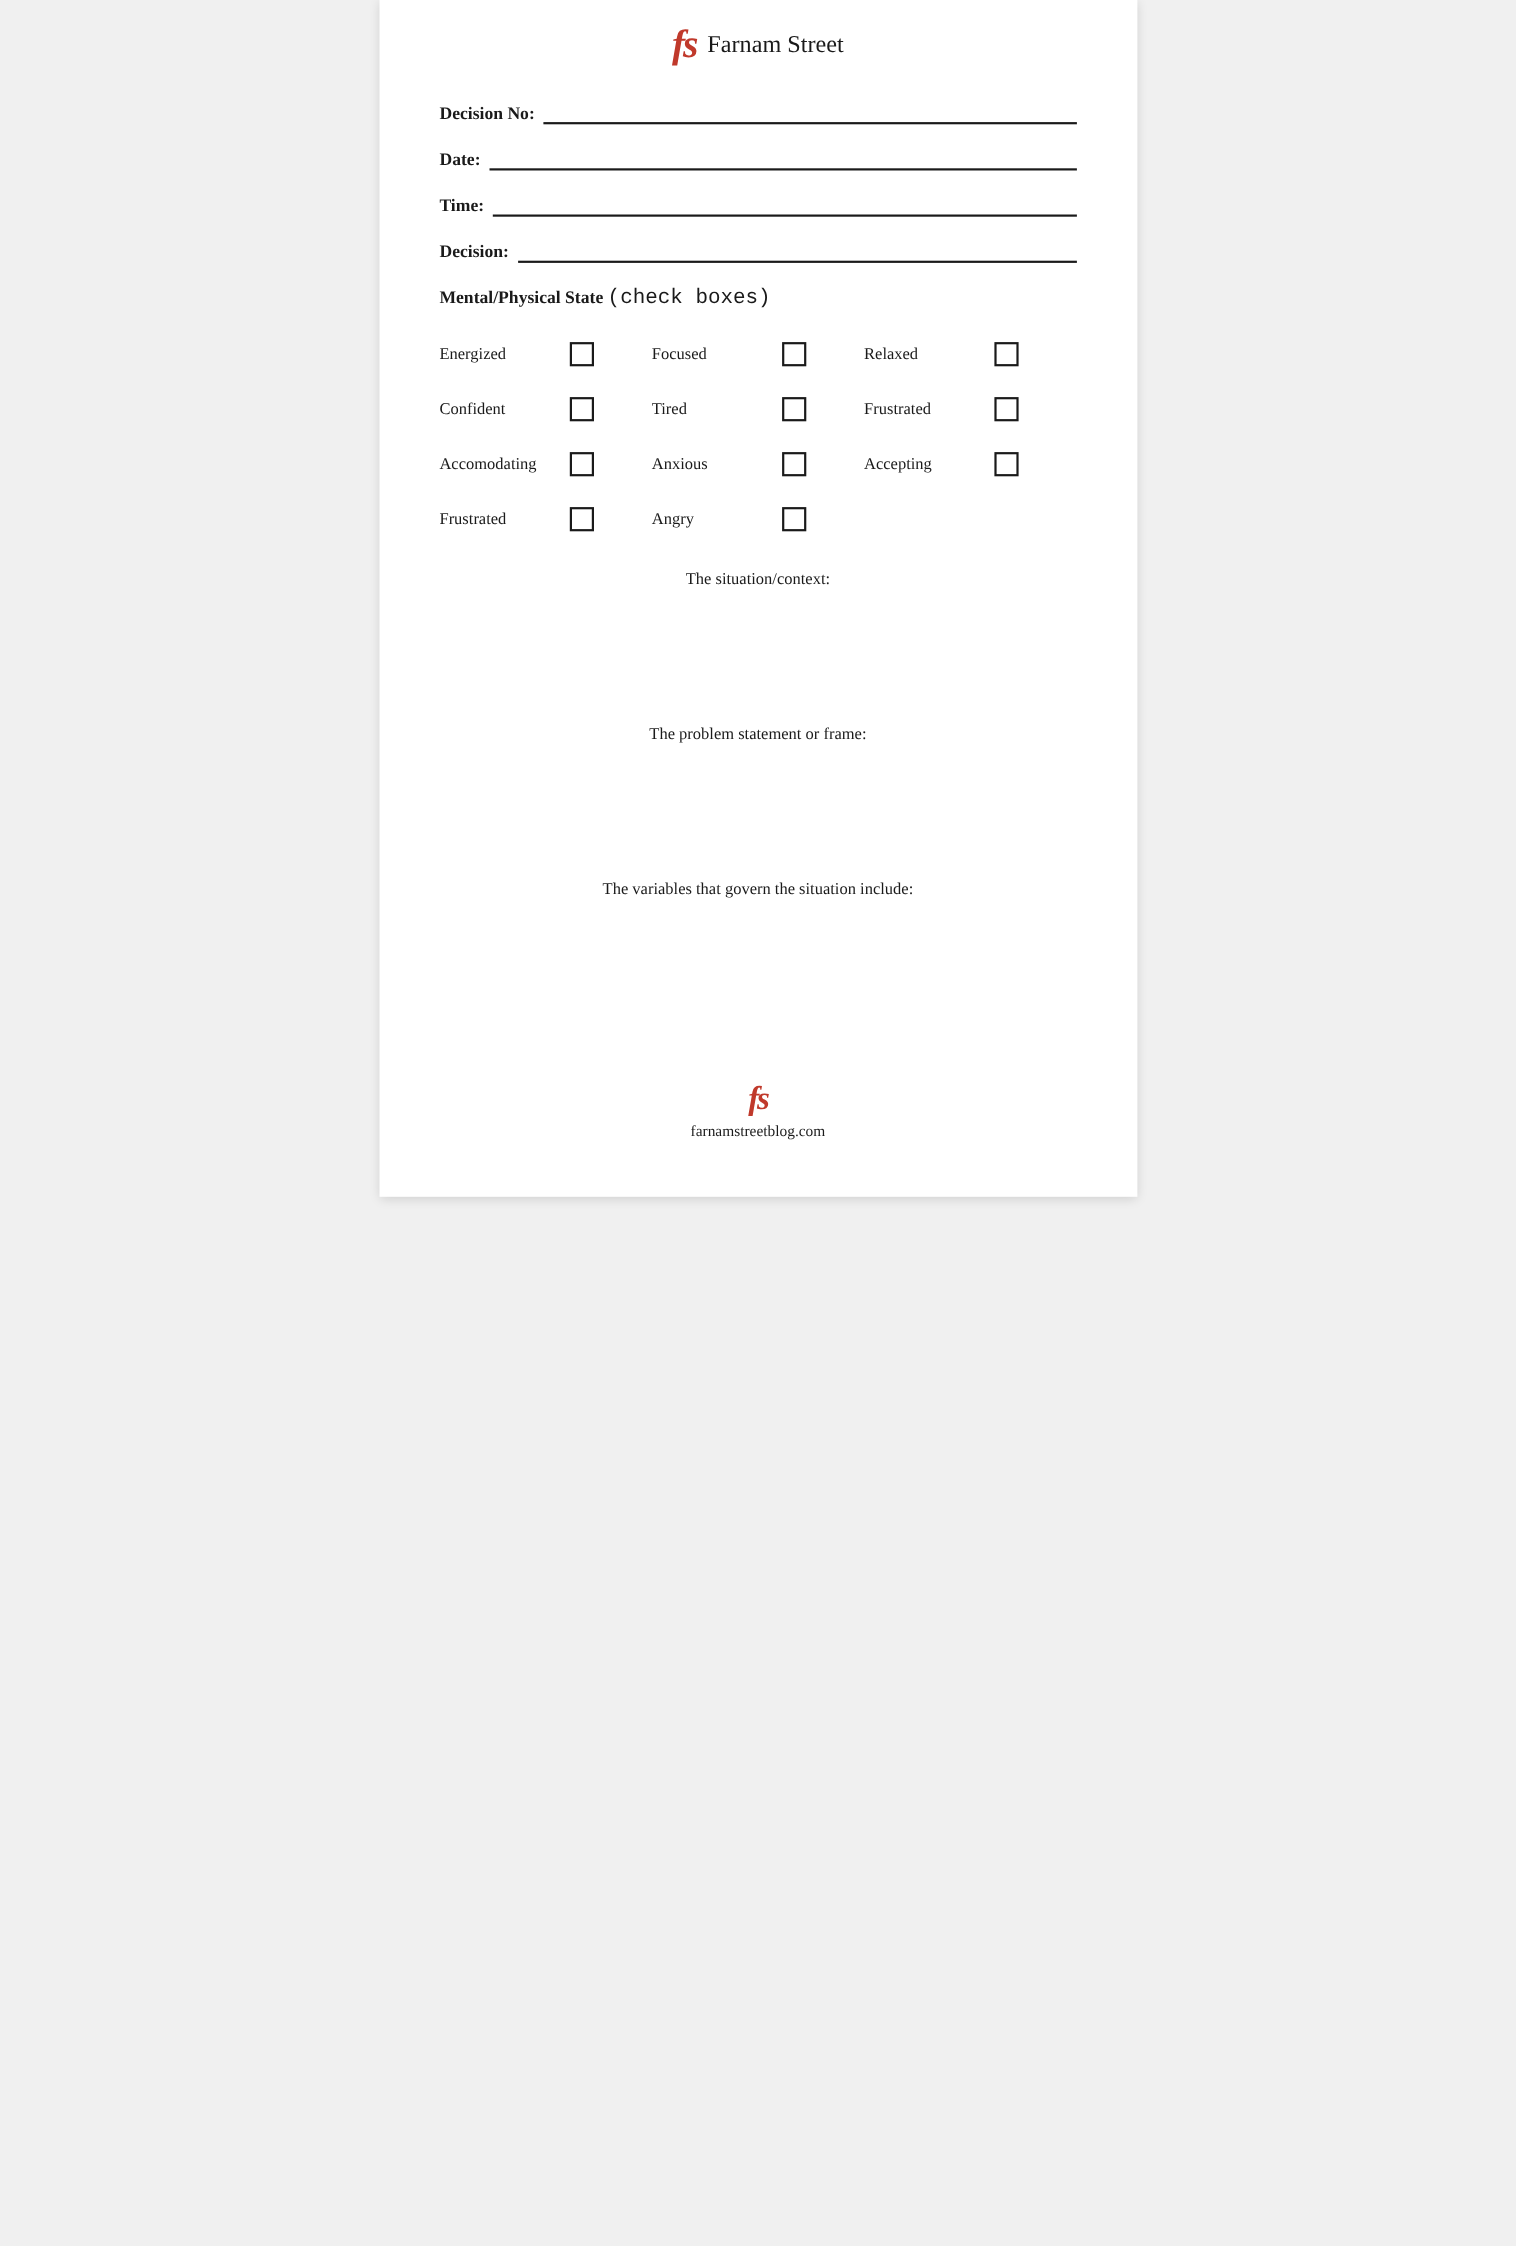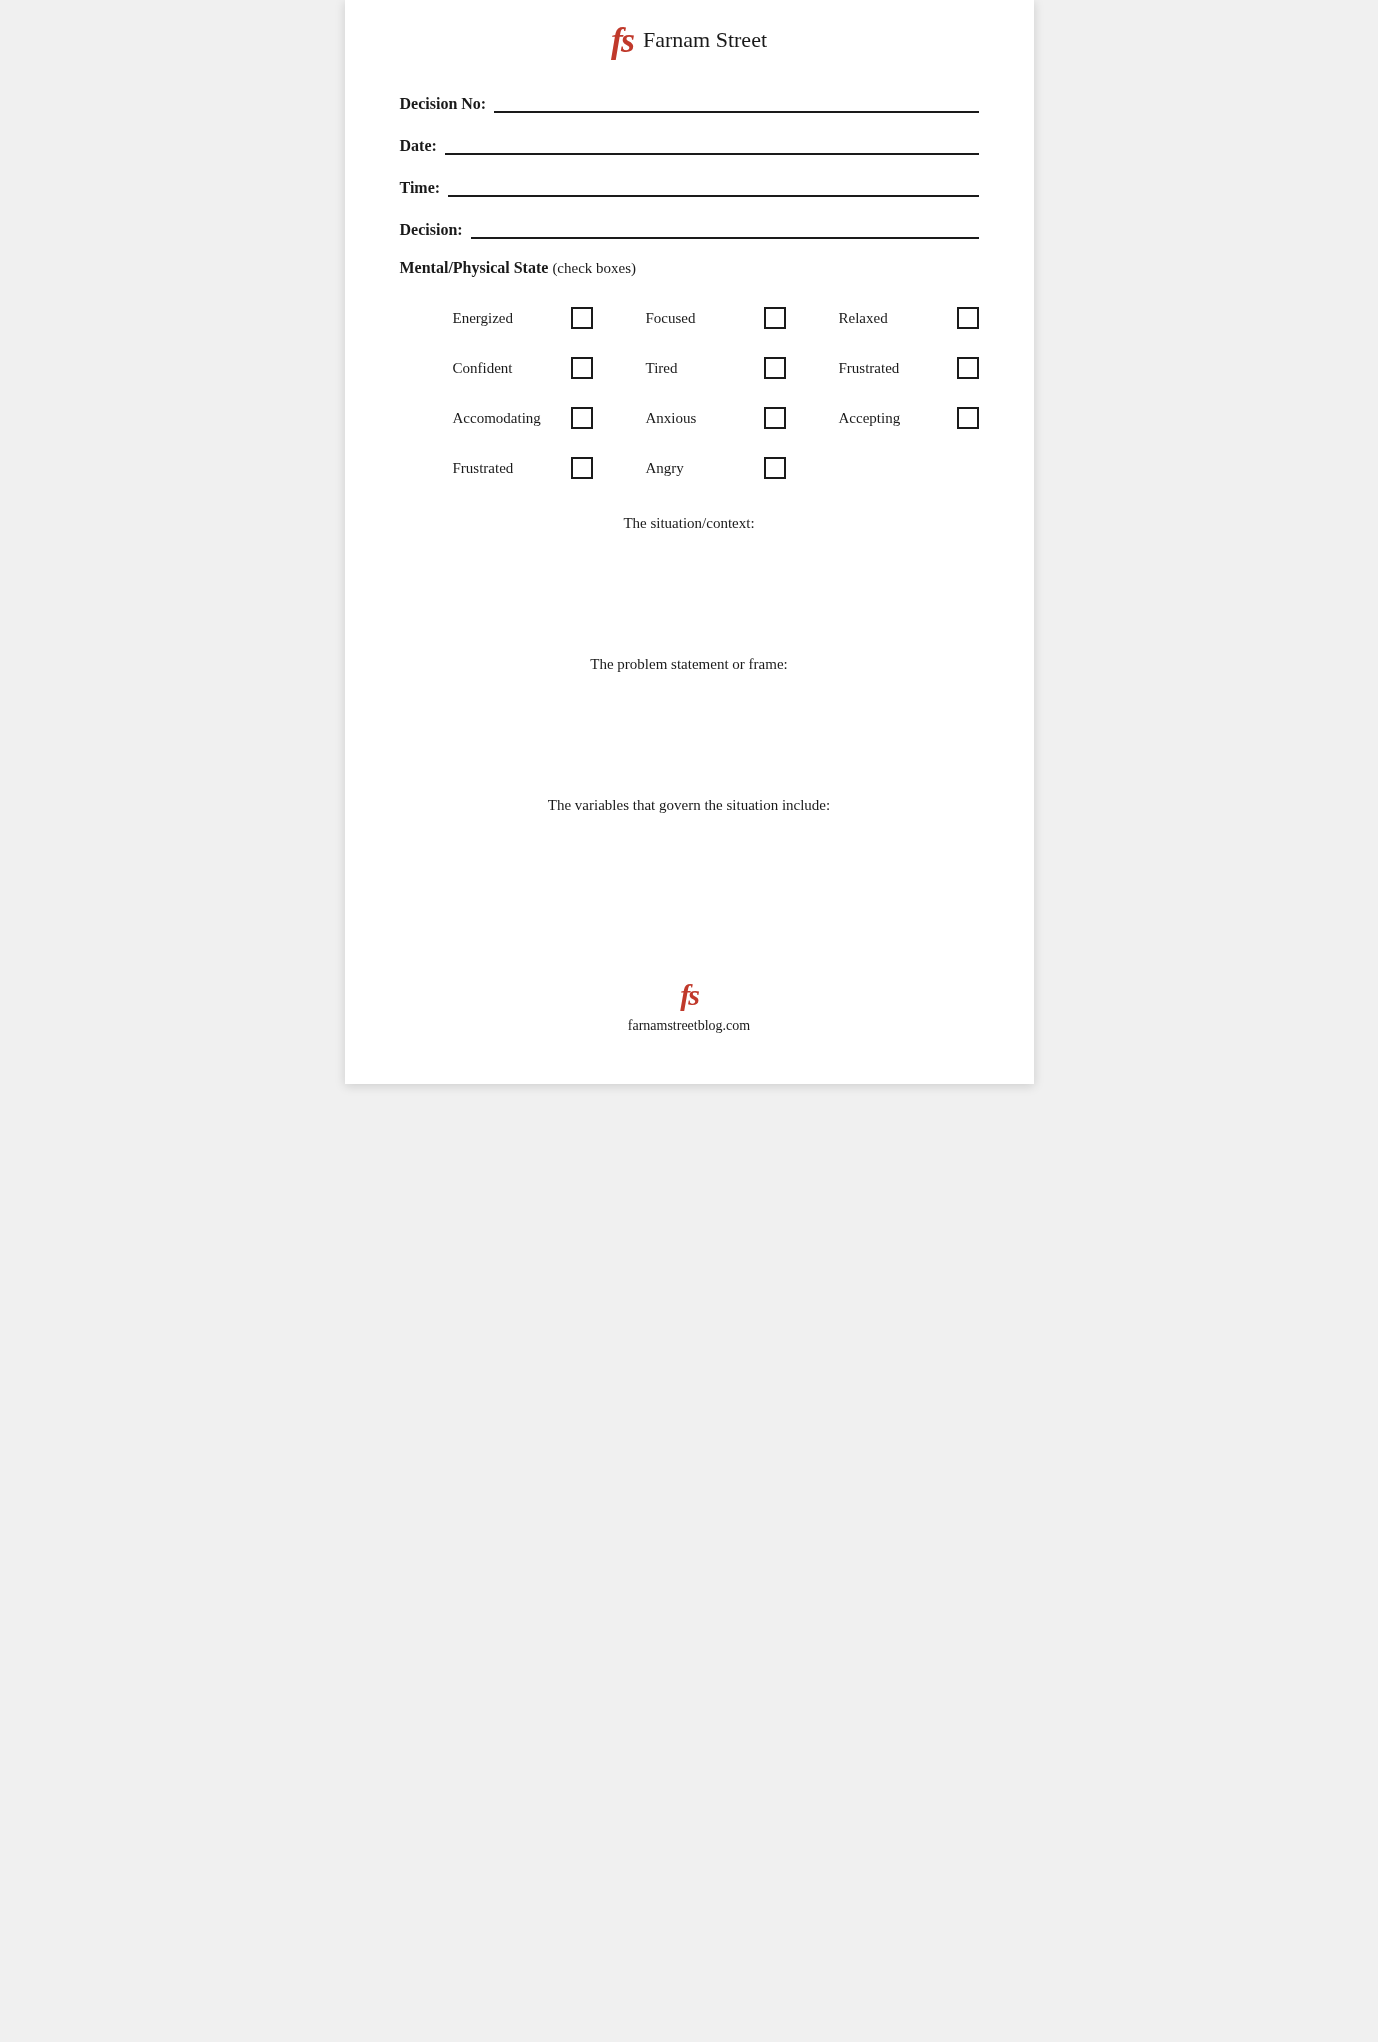--- a/index.html
+++ b/index.html
@@ -60,29 +60,29 @@
 
     .section-title {
       font-weight: bold;
       font-size: 16px;
       color: #1a1a1a;
       margin-bottom: 18px;
     }
 
     .section-title-note {
       font-weight: normal;
-      font-size: 15px;
+      font-size: 19px;
+      font-family: Liberation Mono, monospace;
     }
 
     .checkbox-item {
       display: flex;
       align-items: center;
       gap: 18px;
       padding: 12px 0;
-      justify-content: flex-end;
     }
 
     .checkbox-label {
       font-size: 15px;
       color: #1a1a1a;
       min-width: 100px;
     }
 
     .checkbox-box {
       width: 22px;

